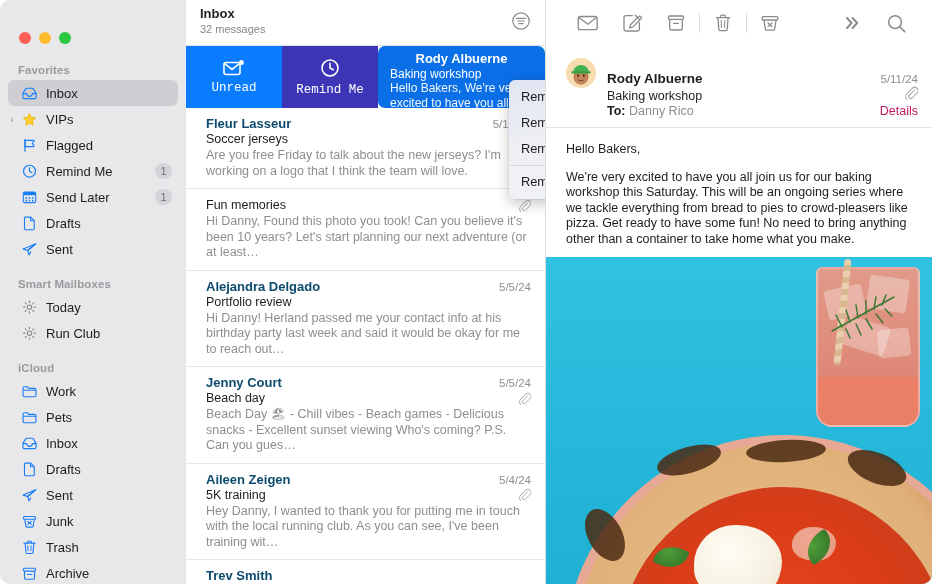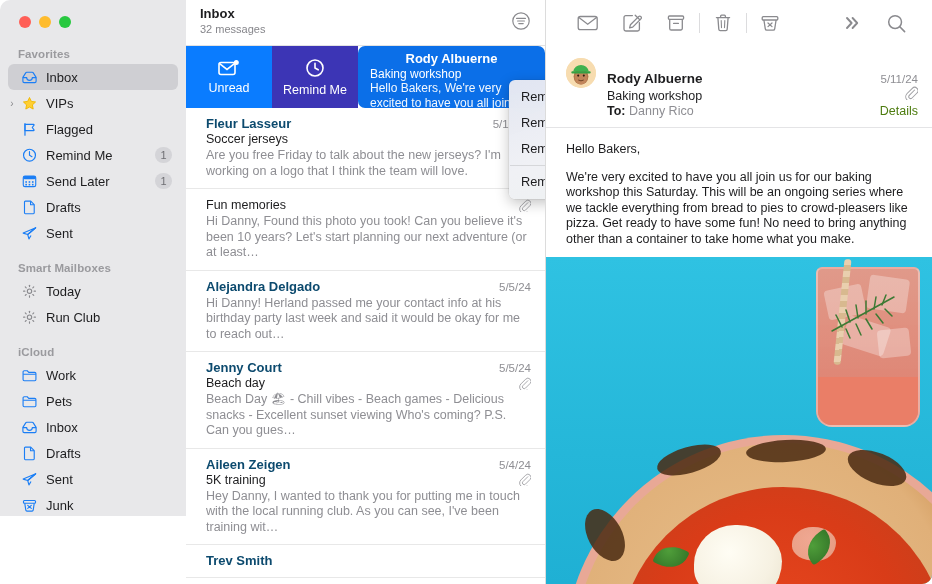--- a/index.html
+++ b/index.html
@@ -14,25 +14,25 @@
     position: relative;
     width: 932px; height: 584px;
     display: flex;
     border-radius: 10px;
     overflow: hidden;
     background: #fff;
   }
 
   
   #sidebar {
-    width: 186px; height: 516px;
+    width: 186px; height: 584px;
     background: #e8e8ea;
     flex: 0 0 186px;
     position: relative;
-    padding-top: 0;
+    padding-top: 16px;
     overflow: hidden;
   }
   .traffic-lights {
     display: flex; gap: 8px;
     padding: 16px 0 0 19px;
     height: 42px;
     align-items: flex-start;
   }
   .tl { width: 12px; height: 12px; border-radius: 50%; display: block; }
   .tl.red { background: #ff5f57; }
@@ -108,29 +108,30 @@
   #list-header .lh-sub { font-size: 11px; color: #86868b; line-height: 15px; }
   .filter-btn { margin-top: 6px; }
 
   .swipe-row {
     position: relative;
     height: 62px;
     display: flex;
     overflow: hidden;
   }
   .swipe-btn {
-    width: 86px;
+    width: 96px;
     height: 62px;
     display: flex;
     flex-direction: column;
     align-items: center;
     justify-content: center;
     gap: 5px;
     color: #fff;
     font-size: 12.5px;
+    font-family: Liberation Mono, monospace;
   }
   .swipe-btn .sw-label { font-size: 12.5px; }
   .msg-preview-selected {
     flex: 1;
     height: 62px;
     border-radius: 7px;
     padding: 5px 12px 0 12px;
     color: #fff;
     overflow: hidden;
   }
@@ -213,21 +214,21 @@
     position: relative; overflow: hidden;
     margin-top: 2px;
   }
   .mh-main { flex: 1; min-width: 0; }
   .mh-row { display: flex; justify-content: space-between; align-items: baseline; }
   .mh-from { font-size: 13.5px; font-weight: 700; color: #1d1d1f; }
   .mh-date { font-size: 11.5px; color: #8e8e93; margin-top: 17px; }
   .mh-subject { font-size: 12.5px; color: #1d1d1f; margin-top: 1px; }
   .mh-to { font-size: 12.5px; color: #8e8e93; margin-top: 1px; }
   .mh-to b { color: #1d1d1f; font-weight: 700; }
-  .mh-details { font-size: 12.5px; color: #4d7c0f; }
+  .mh-details { font-size: 12.5px; color: #be185d; }
 
   #mail-body {
     padding: 14px 20px 10px 20px;
     font-size: 12.5px;
     line-height: 15.5px;
     color: #1d1d1f;
     font-family: "Liberation Sans", "DejaVu Sans", sans-serif;
   }
   #mail-body p { margin-bottom: 12px; }
   #mail-body p:last-child { margin-bottom: 0; }
@@ -573,20 +574,23 @@
                 <path d="M10.6 4 L5.3 9.3 a1.9 1.9 0 0 0 2.7 2.7 l5.0 -5.0 a3.3 3.3 0 0 0 -4.7 -4.7 L3.1 7.5 a4.6 4.6 0 0 0 6.6 6.5" fill="none" stroke="#a8a8ac" stroke-width="1.05" stroke-linecap="round"></path>
               </svg>
             </span>
           </div>
           <div class="mr-body">Hi Danny, Found this photo you took! Can you believe it's been 10 years? Let's start planning our next adventure (or at least…</div>
         </div>
         <div class="mrow">
           <div class="mr-top">
             <span class="mr-name">Alejandra Delgado</span>
             <span class="mr-date">5/5/24</span>
+          </div>
+          <div class="mr-subj-line">
+            <span class="mr-subj">Portfolio review</span>
           </div>
           <div class="mr-body">Hi Danny! Herland passed me your contact info at his birthday party last week and said it would be okay for me to reach out…</div>
         </div>
         <div class="mrow">
           <div class="mr-top">
             <span class="mr-name">Jenny Court</span>
             <span class="mr-date">5/5/24</span>
           </div>
           <div class="mr-subj-line">
             <span class="mr-subj">Beach day</span>

